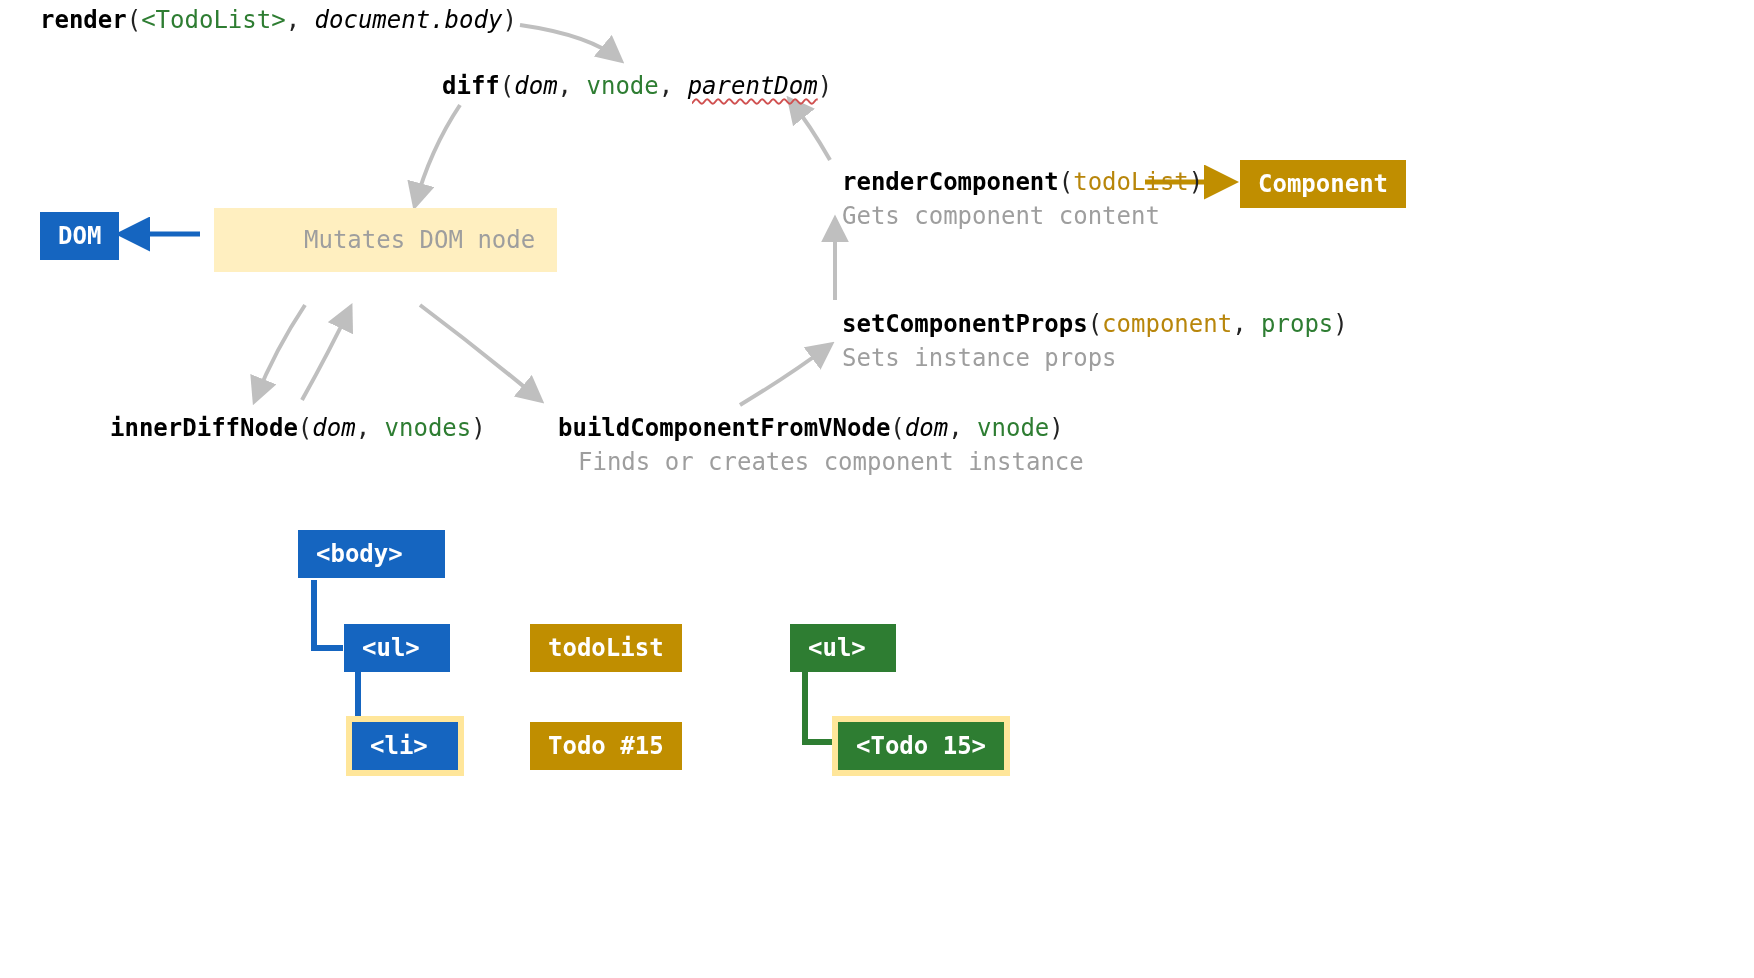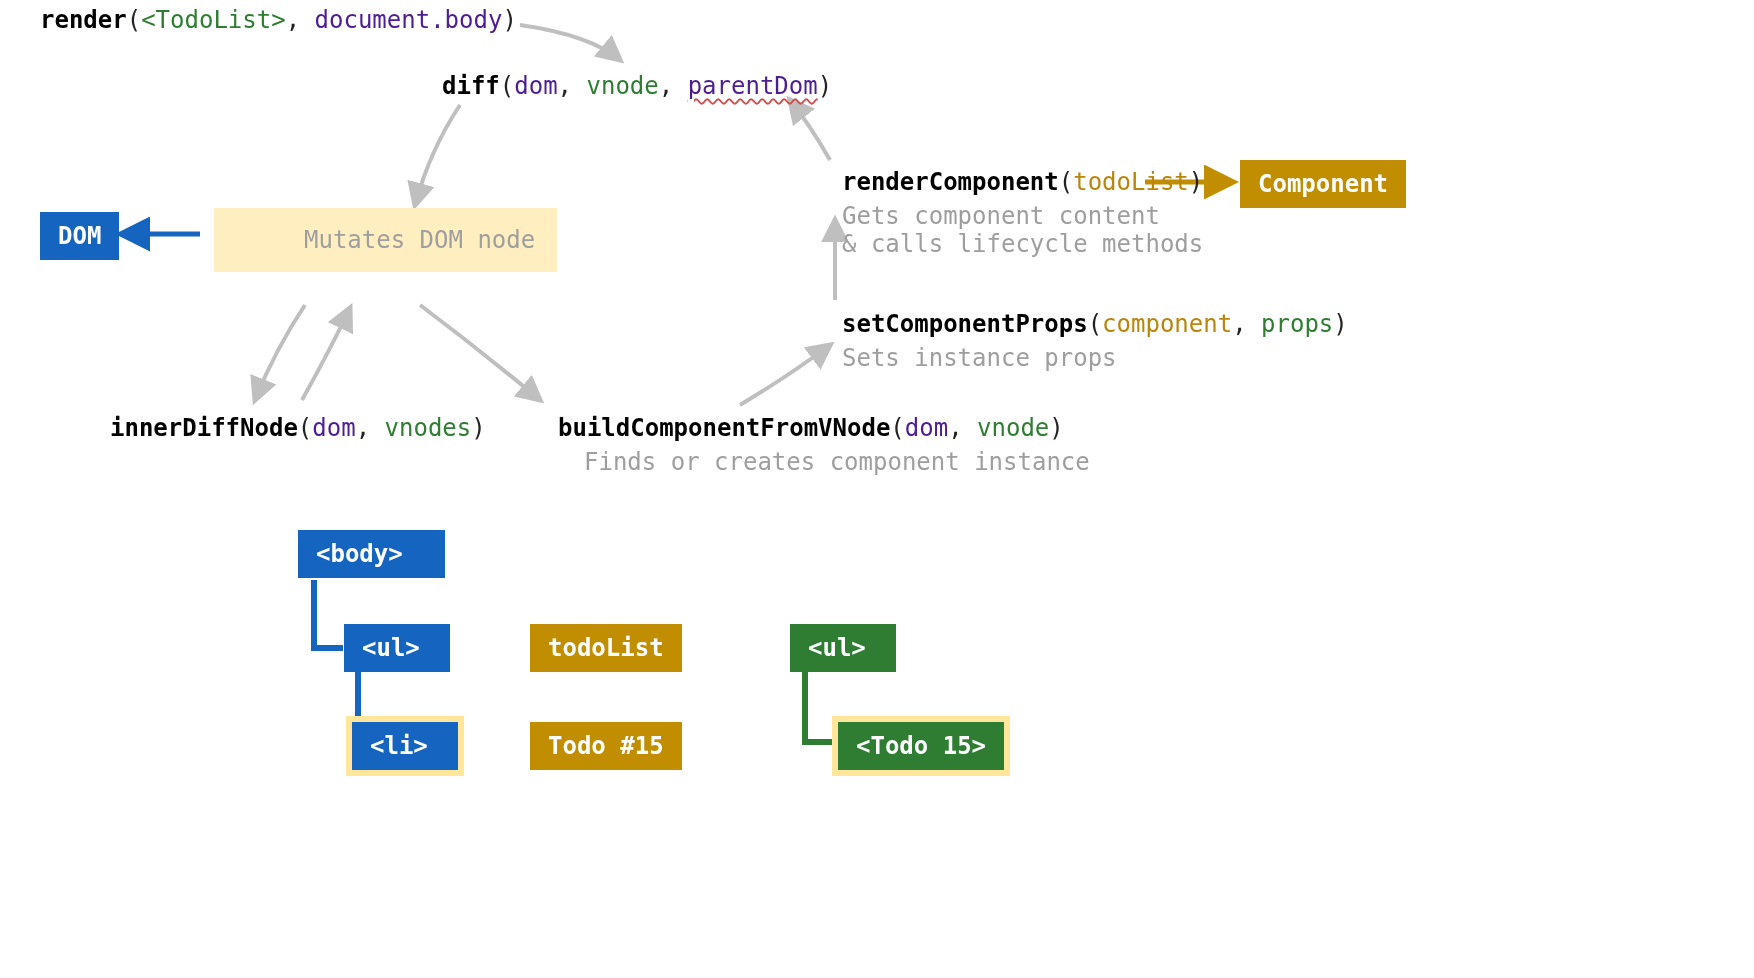--- a/index.html
+++ b/index.html
@@ -6,21 +6,21 @@
   body {
     width:1754px; height:978px;
     background:#fff;
     font-family:"SF Mono","Menlo","Consolas",monospace;
     font-size:24px;
     position:relative;
     color:#000;
   }
   .abs { position:absolute; }
   .bold { font-weight:700; }
-  .blue   { color:#4c1d95; }
+  .blue   { color:#000000;font-style:italic; }
   .green  { color:#2e7d32; }
   .ochre  { color:#b8860b; }
   .gray   { color:#9e9e9e; }
   .paren  { color:#222; }
 
   .box {
     color:#fff;
     padding:10px 18px;
     display:inline-block;
     font-weight:600;
@@ -108,36 +108,35 @@
 <div class="abs" style="left:110px; top:414px;">
   <div>
     <span class="bold">innerDiffNode</span><span class="paren">(</span><span class="blue">dom</span><span class="paren">, </span><span class="green">vnodes</span><span class="paren">)</span>
   </div>
 </div>
 
 <div class="abs" style="left:558px; top:414px;">
   <div>
     <span class="bold">buildComponentFromVNode</span><span class="paren">(</span><span class="blue">dom</span><span class="paren">, </span><span class="green">vnode</span><span class="paren">)</span>
   </div>
-  <div class="gray" style="margin-top:6px; margin-left:26px;">Finds or creates component instance</div>
+  <div class="gray" style="margin-top:6px; margin-left:20px;">Finds or creates component instance</div>
 </div>
 
 <div class="abs" style="left:842px; top:310px;">
   <div>
     <span class="bold">setComponentProps</span><span class="paren">(</span><span class="ochre">component</span><span class="paren">, </span><span class="green">props</span><span class="paren">)</span>
   </div>
   <div class="gray" style="margin-top:6px;">Sets instance props</div>
 </div>
 
 <div class="abs" style="left:842px; top:168px;">
   <div>
     <span class="bold">renderComponent</span><span class="paren">(</span><span class="ochre">todoList</span><span class="paren">)</span>
   </div>
   <div class="gray" style="margin-top:6px;">Gets component content</div>
-  <div class="gray">&amp; calls lifecycle methods</div>
 </div>
 
 <div class="abs box box-ochre" style="left:1240px; top:160px;">Component</div>
 
 <div class="abs box box-blue" style="left:298px; top:530px; padding-right:42px;">&lt;body&gt;</div>
 <div class="abs box box-blue" style="left:344px; top:624px; padding-right:30px;">&lt;ul&gt;</div>
 <div class="abs hl-wrap" style="left:346px; top:716px;">
   <div class="box box-blue" style="padding-right:30px;">&lt;li&gt;</div>
 </div>
 

